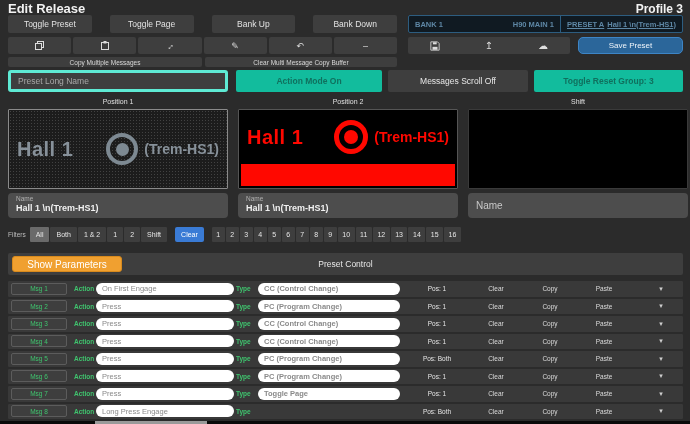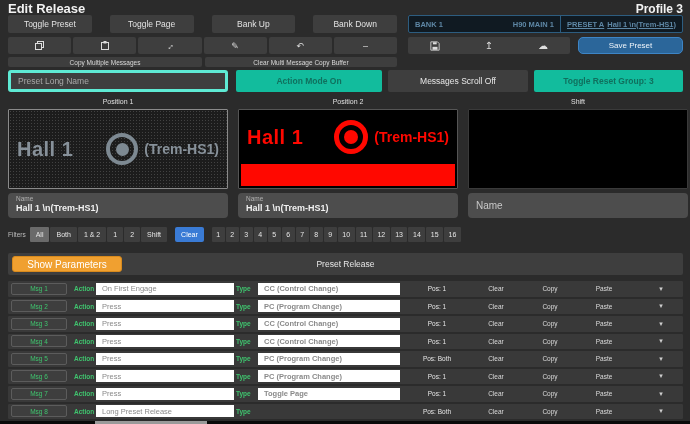--- a/index.html
+++ b/index.html
@@ -133,21 +133,21 @@
   
   .rows-wrap { left:8px; top:281px; width:675px; }
   .msg-row { position:relative; height:15.5px; margin-bottom:2px; background:#393939; border-radius:1px;
              display:flex; align-items:center; }
   .msg-btn { position:absolute; left:3px; width:56px; height:12px; background:#3e3e3e;
              border:1px solid #5c5c5c; border-radius:2px; color:#3fc46e; font-size:6.5px;
              display:flex; align-items:center; justify-content:center; cursor:pointer; }
   .lab { position:absolute; font-size:6.5px; color:#3fc46e; font-weight:bold; }
   .lab-action { left:66px; }
   .lab-type   { left:228px; }
-  .dd { position:absolute; height:12px; background:#fff; border-radius:0; color:#8a8a8a;
+  .dd { position:absolute; height:12px; background:#fff; border-radius:6px; color:#8a8a8a;
         font-size:7.5px; display:flex; align-items:center; padding:0 6px; cursor:pointer; }
   .dd-action { left:88px;  width:138px; }
   .dd-type   { left:250px; width:142px;font-weight:bold; }
   .cell { position:absolute; font-size:6.5px; color:#dcdcdc; text-align:center; }
   .cell-pos   { left:398px; width:62px; color:#e6e6e6; }
   .cell-clear { left:462px; width:52px; cursor:pointer; }
   .cell-copy  { left:516px; width:52px; cursor:pointer; }
   .cell-paste { left:570px; width:52px; cursor:pointer; }
   .cell-caret { left:636px; width:34px; cursor:pointer; font-size:7px; color:#cfcfcf; }
 
@@ -302,21 +302,21 @@
   <button class="f-btn f-num">10</button>
   <button class="f-btn f-num">11</button>
   <button class="f-btn f-num">12</button>
   <button class="f-btn f-num">13</button>
   <button class="f-btn f-num">14</button>
   <button class="f-btn f-num">15</button>
   <button class="f-btn f-num">16</button>
 </div>
 
 <div class="abs params-bar">
-  <div class="params-title">Preset Release</div>
+  <div class="params-title">Preset Control</div>
   <button class="show-params">Show Parameters</button>
 </div>
 
 <div class="abs rows-wrap">
 
   <div class="msg-row">
     <button class="msg-btn">Msg 1</button>
     <span class="lab lab-action">Action</span>
     <div class="dd dd-action">On First Engage</div>
     <span class="lab lab-type">Type</span>
@@ -402,21 +402,21 @@
     <span class="cell cell-pos">Pos: 1</span>
     <span class="cell cell-clear">Clear</span>
     <span class="cell cell-copy">Copy</span>
     <span class="cell cell-paste">Paste</span>
     <span class="cell cell-caret">▾</span>
   </div>
 
   <div class="msg-row">
     <button class="msg-btn">Msg 8</button>
     <span class="lab lab-action">Action</span>
-    <div class="dd dd-action">Long Preset Release</div>
+    <div class="dd dd-action">Long Press Engage</div>
     <span class="lab lab-type">Type</span>
     <span class="cell cell-pos">Pos: Both</span>
     <span class="cell cell-clear">Clear</span>
     <span class="cell cell-copy">Copy</span>
     <span class="cell cell-paste">Paste</span>
     <span class="cell cell-caret">▾</span>
   </div>
 
 </div>
 

